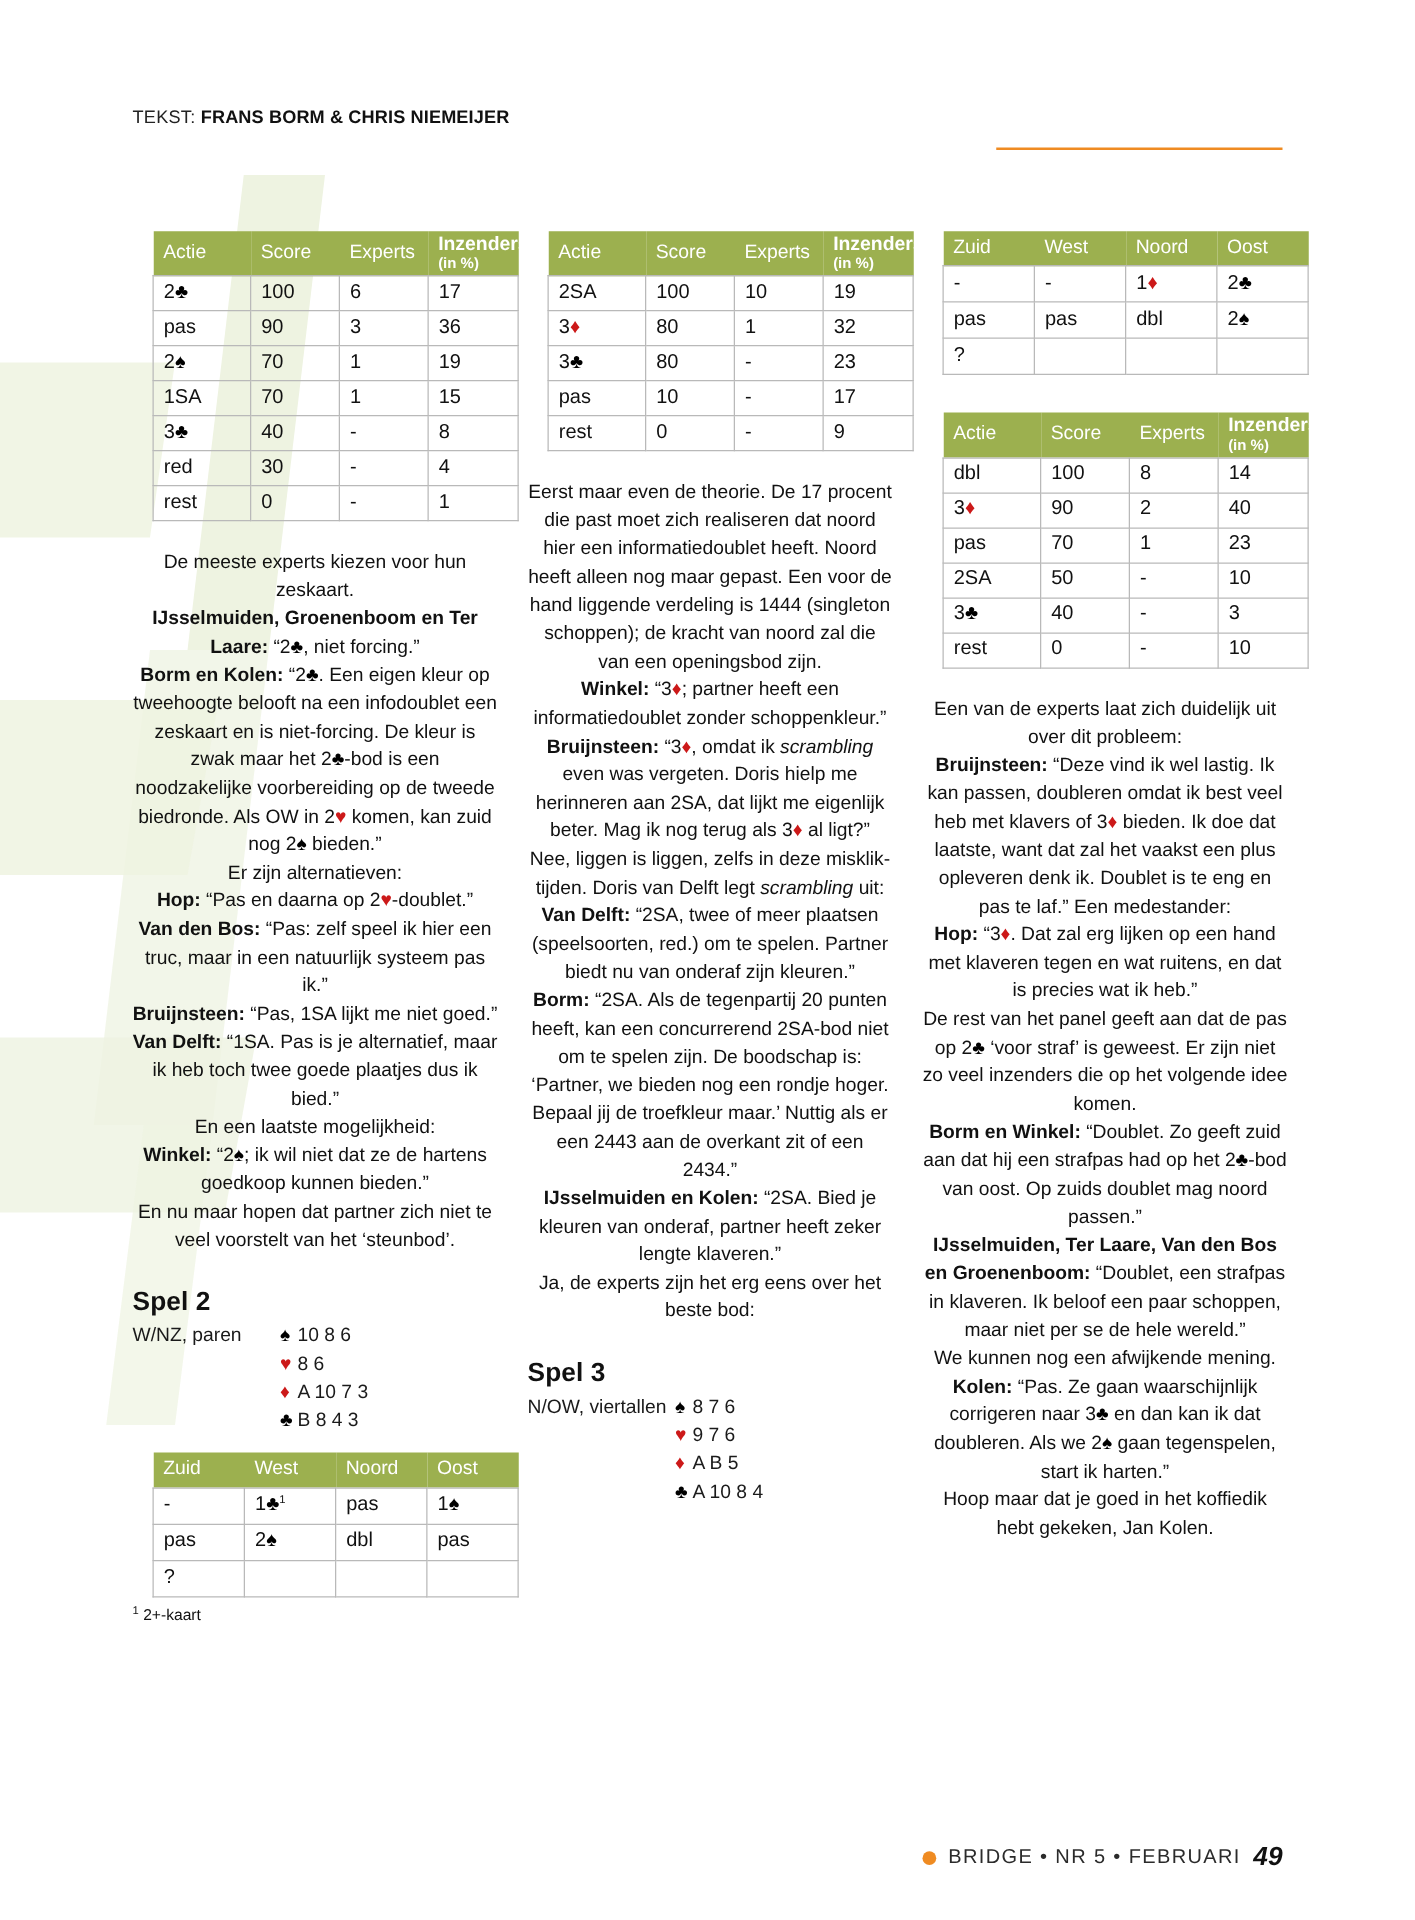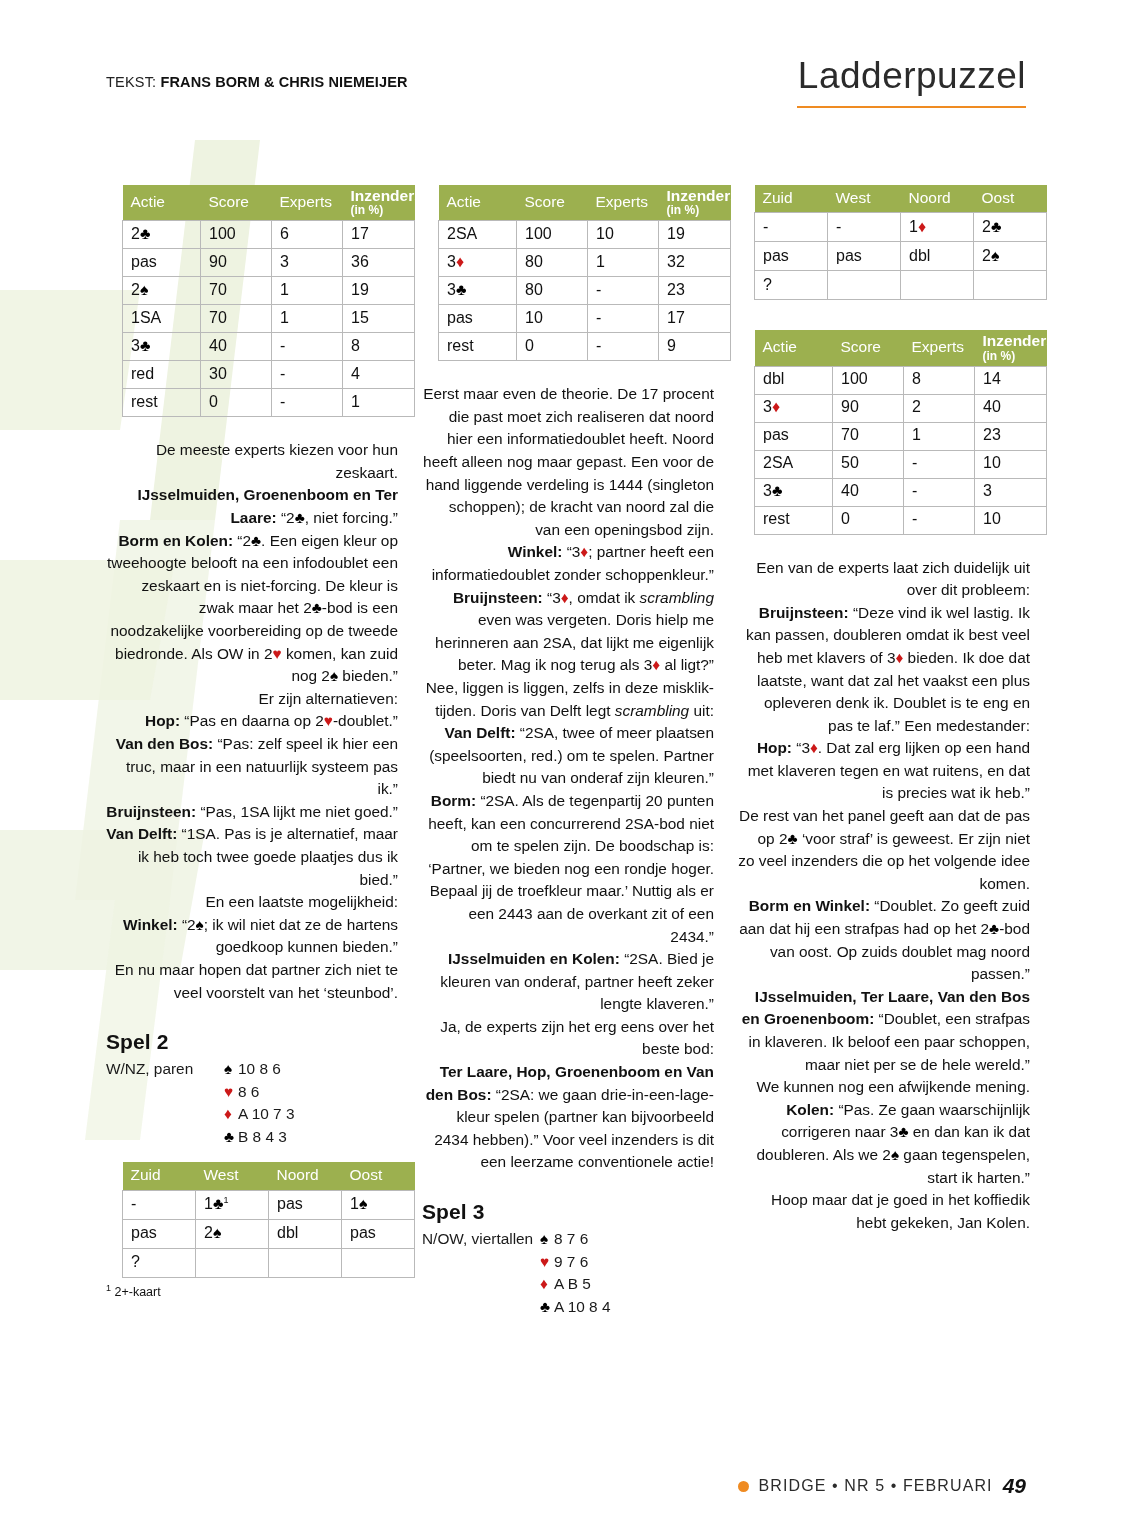--- a/index.html
+++ b/index.html
@@ -22,21 +22,21 @@
     left: 0; top: 0;
     width: 330px; height: 1536px;
     overflow: hidden;
     pointer-events: none;
     z-index: 0;
   }
 
   
   .page-header {
     position: absolute;
-    left: 0; top: 4px;
+    left: 0; top: 16px;
     width: 1132px;
     height: 120px;
     z-index: 5;
   }
   .byline {
     position: absolute;
     left: 106px;
     top: 70px;
     font-size: 14.5px;
     letter-spacing: .2px;
@@ -118,21 +118,21 @@
   .sp-h { color: #000; }
   .sp-r { color: #cc1919; }
   sup.fn { font-size: 9px; vertical-align: super; }
 
   .tbl-gap { height: 30px; }
 
   
   .body-text {
     font-size: 15.4px;
     line-height: 22.6px;
-    text-align: right;
+    text-align: center;
     color: #111;
     margin-top: 22px;
   }
   .body-text p { margin: 0; }
   .body-text b { font-weight: 700; }
   .body-text i { font-style: italic; }
 
   .spel-head {
     font-size: 21px;
     font-weight: 700;
@@ -206,21 +206,20 @@
       <path d="M115 900 L170 900 L140 1140 L85 1140 Z" opacity="0.7"></path>
     </g>
   </svg>
 </div>
 
 <div class="page-header">
   <div class="byline">
     <span class="lbl">TEKST:</span>
     <span class="names">FRANS BORM &amp; CHRIS NIEMEIJER</span>
   </div>
-  <div class="section-title">Ladderpuzzel</div>
   <div class="title-rule"></div>
 </div>
 
 <div class="col" id="col-left">
 
   <table class="tbl">
     <colgroup>
         <col style="width:78px">
         <col style="width:71px">
         <col style="width:71px">
@@ -403,21 +402,20 @@
   </table>
 
   <div class="body-text">
     <p>Eerst maar even de theorie. De 17 procent die past moet zich realiseren dat noord hier een informatiedoublet heeft. Noord heeft alleen nog maar gepast. Een voor de hand liggende verdeling is 1444 (singleton schoppen); de kracht van noord zal die van een openingsbod zijn.</p>
     <p><b>Winkel:</b><span>&nbsp;“3<span class="sp-r">♦</span>; partner heeft een informatiedoublet zonder schoppenkleur.”</span></p>
     <p><b>Bruijnsteen:</b><span>&nbsp;“3<span class="sp-r">♦</span>, omdat ik <i>scrambling</i> even was vergeten. Doris hielp me herinneren aan 2SA, dat lijkt me eigenlijk beter. Mag ik nog terug als 3<span class="sp-r">♦</span> al ligt?” Nee, liggen is liggen, zelfs in deze misklik­tijden. Doris van Delft legt <i>scrambling</i> uit:</span></p>
     <p><b>Van Delft:</b><span> “2SA, twee of meer plaatsen (speelsoorten, red.) om te spelen. Partner biedt nu van onderaf zijn kleuren.”</span></p>
     <p><b>Borm:</b><span> “2SA. Als de tegenpartij 20 punten heeft, kan een concurrerend 2SA-bod niet om te spelen zijn. De boodschap is: ‘Partner, we bieden nog een rondje hoger. Bepaal jij de troefkleur maar.’ Nuttig als er een 2443 aan de overkant zit of een 2434.”</span></p>
     <p><b>IJsselmuiden en Kolen:</b><span> “2SA. Bied je kleuren van onderaf, partner heeft zeker lengte klaveren.”</span></p>
     <p>Ja, de experts zijn het erg eens over het beste bod:</p>
-    <p><b>Ter Laare, Hop, Groenenboom en Van den Bos:</b><span> “2SA: we gaan drie-in-een-lage-kleur spelen (partner kan bijvoorbeeld 2434 hebben).” Voor veel inzenders is dit een leerzame conventionele actie!</span></p>
   </div>
 
   <div class="spel-head">Spel 3</div>
 
   <div class="hand">
     <div class="vuln">N/OW, viertallen</div>
     <div class="cards">
       <div><span class="suit sp-h">♠</span><span>8 7 6</span></div>
       <div><span class="suit sp-r">♥</span><span>9 7 6</span></div>
       <div><span class="suit sp-r">♦</span><span>A B 5</span></div>

